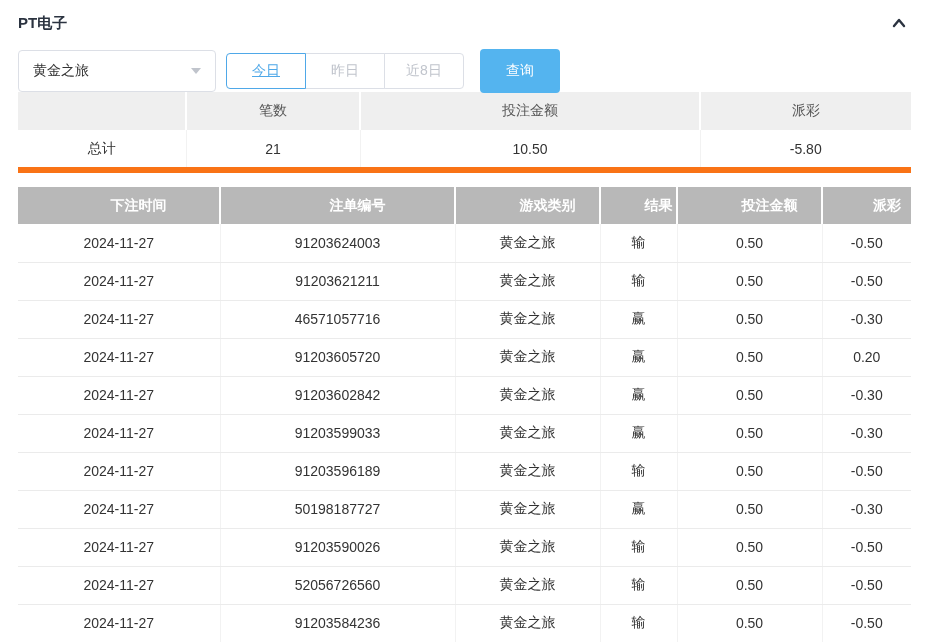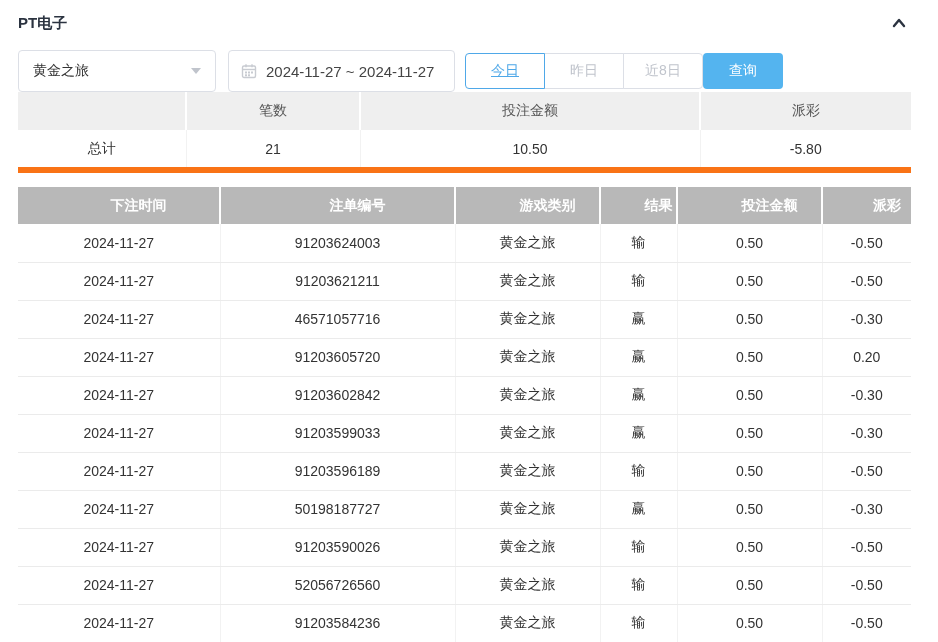--- a/index.html
+++ b/index.html
@@ -21,21 +21,21 @@
   .date-box { margin-left:12px; width:227px; height:42px; border:1px solid #dcdfe6; border-radius:4px;
     display:flex; align-items:center; padding:0 12px; font-size:15px; color:#444; cursor:text; }
   .date-box .cal { margin-right:9px; display:flex; }
   .btn-group { margin-left:10px; display:flex; height:36px; }
   .btn-group .qbtn { min-width:80px; padding:0 18px; height:36px; background:#fff; border:1px solid #dcdfe6;
     font-size:14px; color:#c0c4cc; display:flex; align-items:center; justify-content:center; cursor:pointer; }
   .btn-group .qbtn:first-child { border-radius:4px 0 0 4px; }
   .btn-group .qbtn:last-child { border-radius:0 4px 4px 0; }
   .btn-group .qbtn + .qbtn { margin-left:-1px; }
   .btn-group .qbtn.active { color:#4fa8e8; border-color:#4fa8e8; position:relative; z-index:2;text-decoration:underline; }
-  .query-btn { margin-left:0; width:80px; height:36px; background:#54b4ef; border:none; border-radius:4px;
+  .query-btn { margin-left:16px; width:80px; height:44px; background:#54b4ef; border:none; border-radius:4px;
     color:#fff; font-size:14px; display:flex; align-items:center; justify-content:center; cursor:pointer; }
 
   
   table { border-collapse:collapse; width:893px; table-layout:fixed; }
   .summary-table { }
   .summary-table th { background:#efefef; height:38px; font-size:14px; font-weight:normal; color:#555;
     text-align:center; border-right:2px solid #fff; }
   .summary-table th:last-child { border-right:none; }
   .summary-table td { height:40px; text-align:center; font-size:14px; color:#333;
     border-bottom:6px solid #f97316; border-right:1px solid #f2f2f2; background:#fff; }
@@ -64,36 +64,20 @@
       </svg>
     </div>
   </div>
 
   <div class="filter-bar">
     <div class="select-box">
       <span>黄金之旅</span>
       <span class="caret"></span>
     </div>
 
-    <div class="date-box">
-      <span class="cal">
-        <svg width="16" height="16" viewBox="0 0 16 16">
-          <rect x="1.5" y="3" width="13" height="11.5" rx="1.5" fill="none" stroke="#c8cbd1" stroke-width="1.4"></rect>
-          <line x1="1.5" y1="6.5" x2="14.5" y2="6.5" stroke="#c8cbd1" stroke-width="1.4"></line>
-          <line x1="5" y1="1.2" x2="5" y2="4.2" stroke="#c8cbd1" stroke-width="1.4"></line>
-          <line x1="11" y1="1.2" x2="11" y2="4.2" stroke="#c8cbd1" stroke-width="1.4"></line>
-          <rect x="4" y="8.5" width="2" height="2" fill="#c8cbd1"></rect>
-          <rect x="7" y="8.5" width="2" height="2" fill="#c8cbd1"></rect>
-          <rect x="10" y="8.5" width="2" height="2" fill="#c8cbd1"></rect>
-          <rect x="4" y="11.3" width="2" height="2" fill="#c8cbd1"></rect>
-          <rect x="7" y="11.3" width="2" height="2" fill="#c8cbd1"></rect>
-        </svg>
-      </span>
-      <span>2024-11-27 ~ 2024-11-27</span>
-    </div>
 
     <div class="btn-group">
         <button class="qbtn active">今日</button>
         <button class="qbtn">昨日</button>
         <button class="qbtn">近8日</button>
       </div>
 
     <button class="query-btn">查询</button>
   </div>
 

